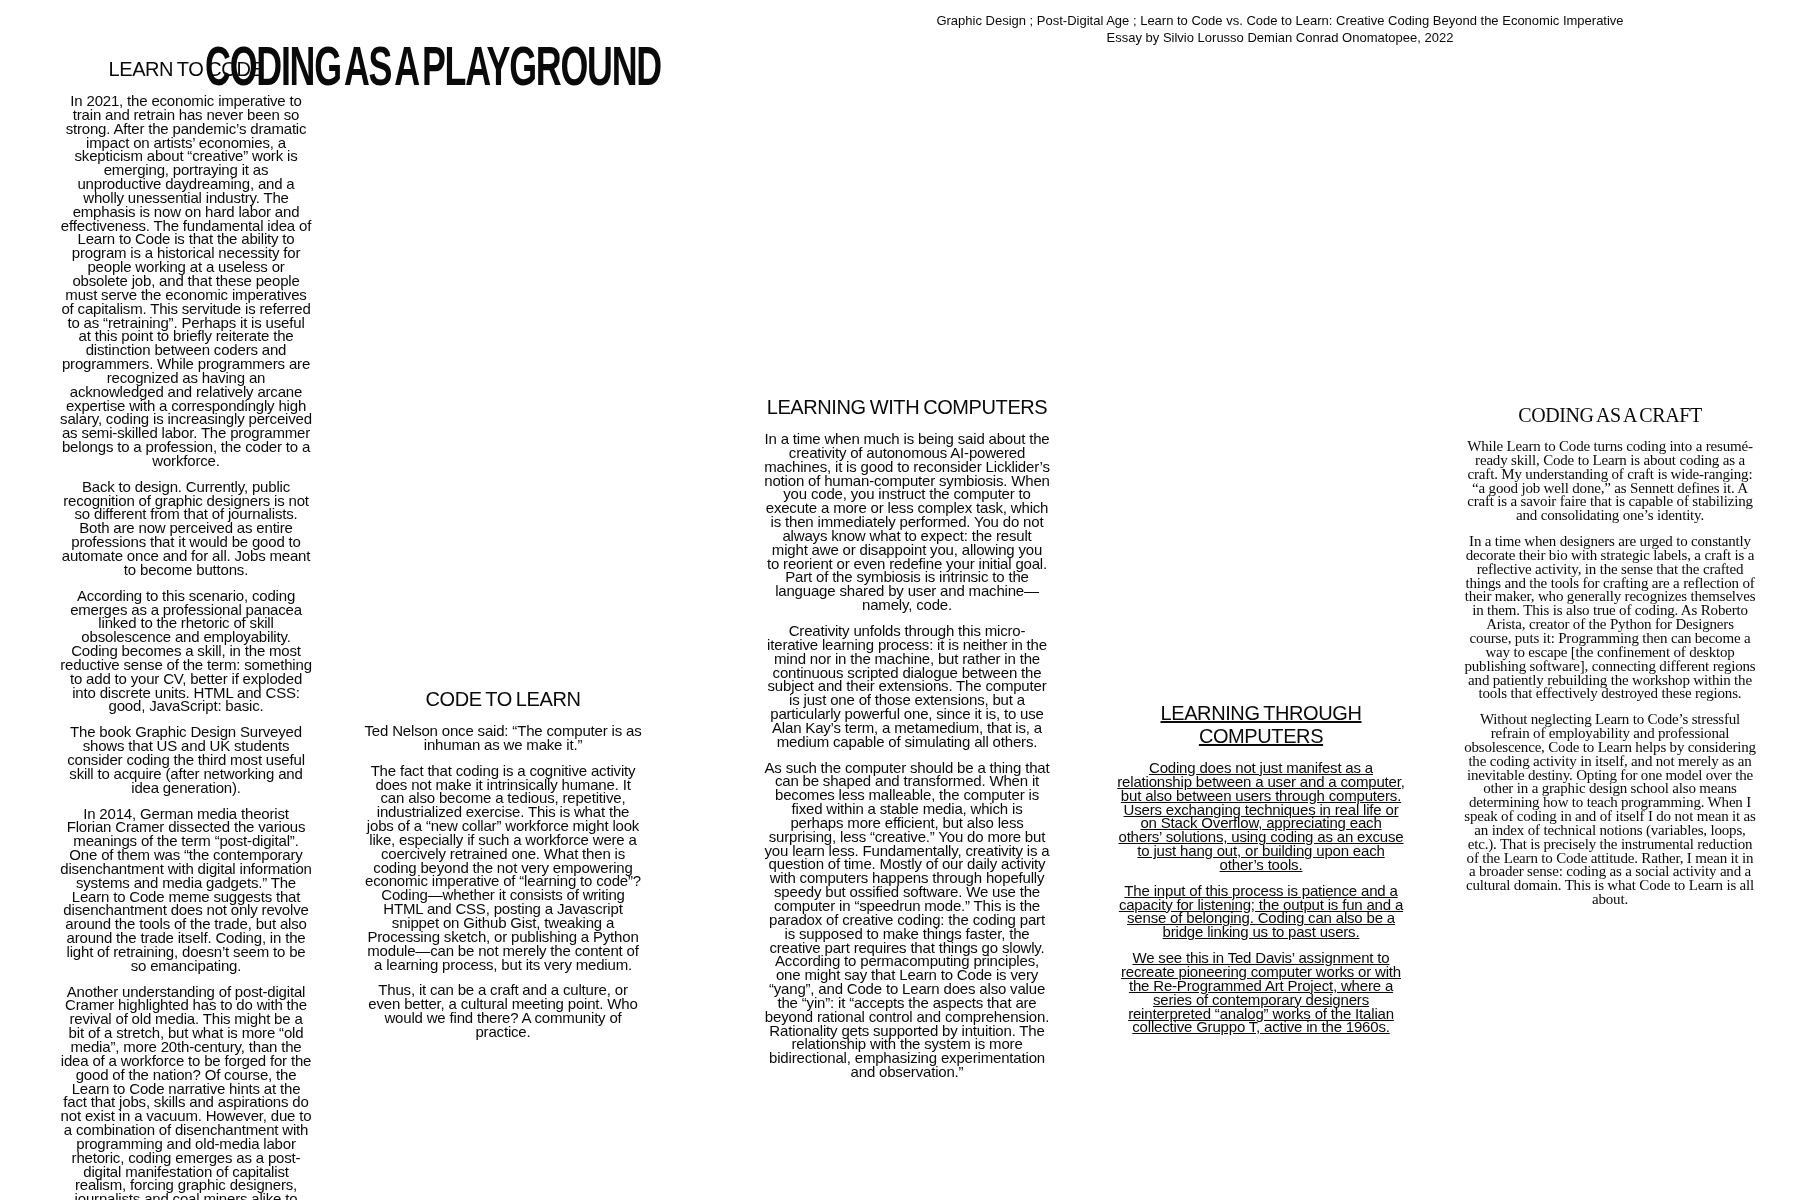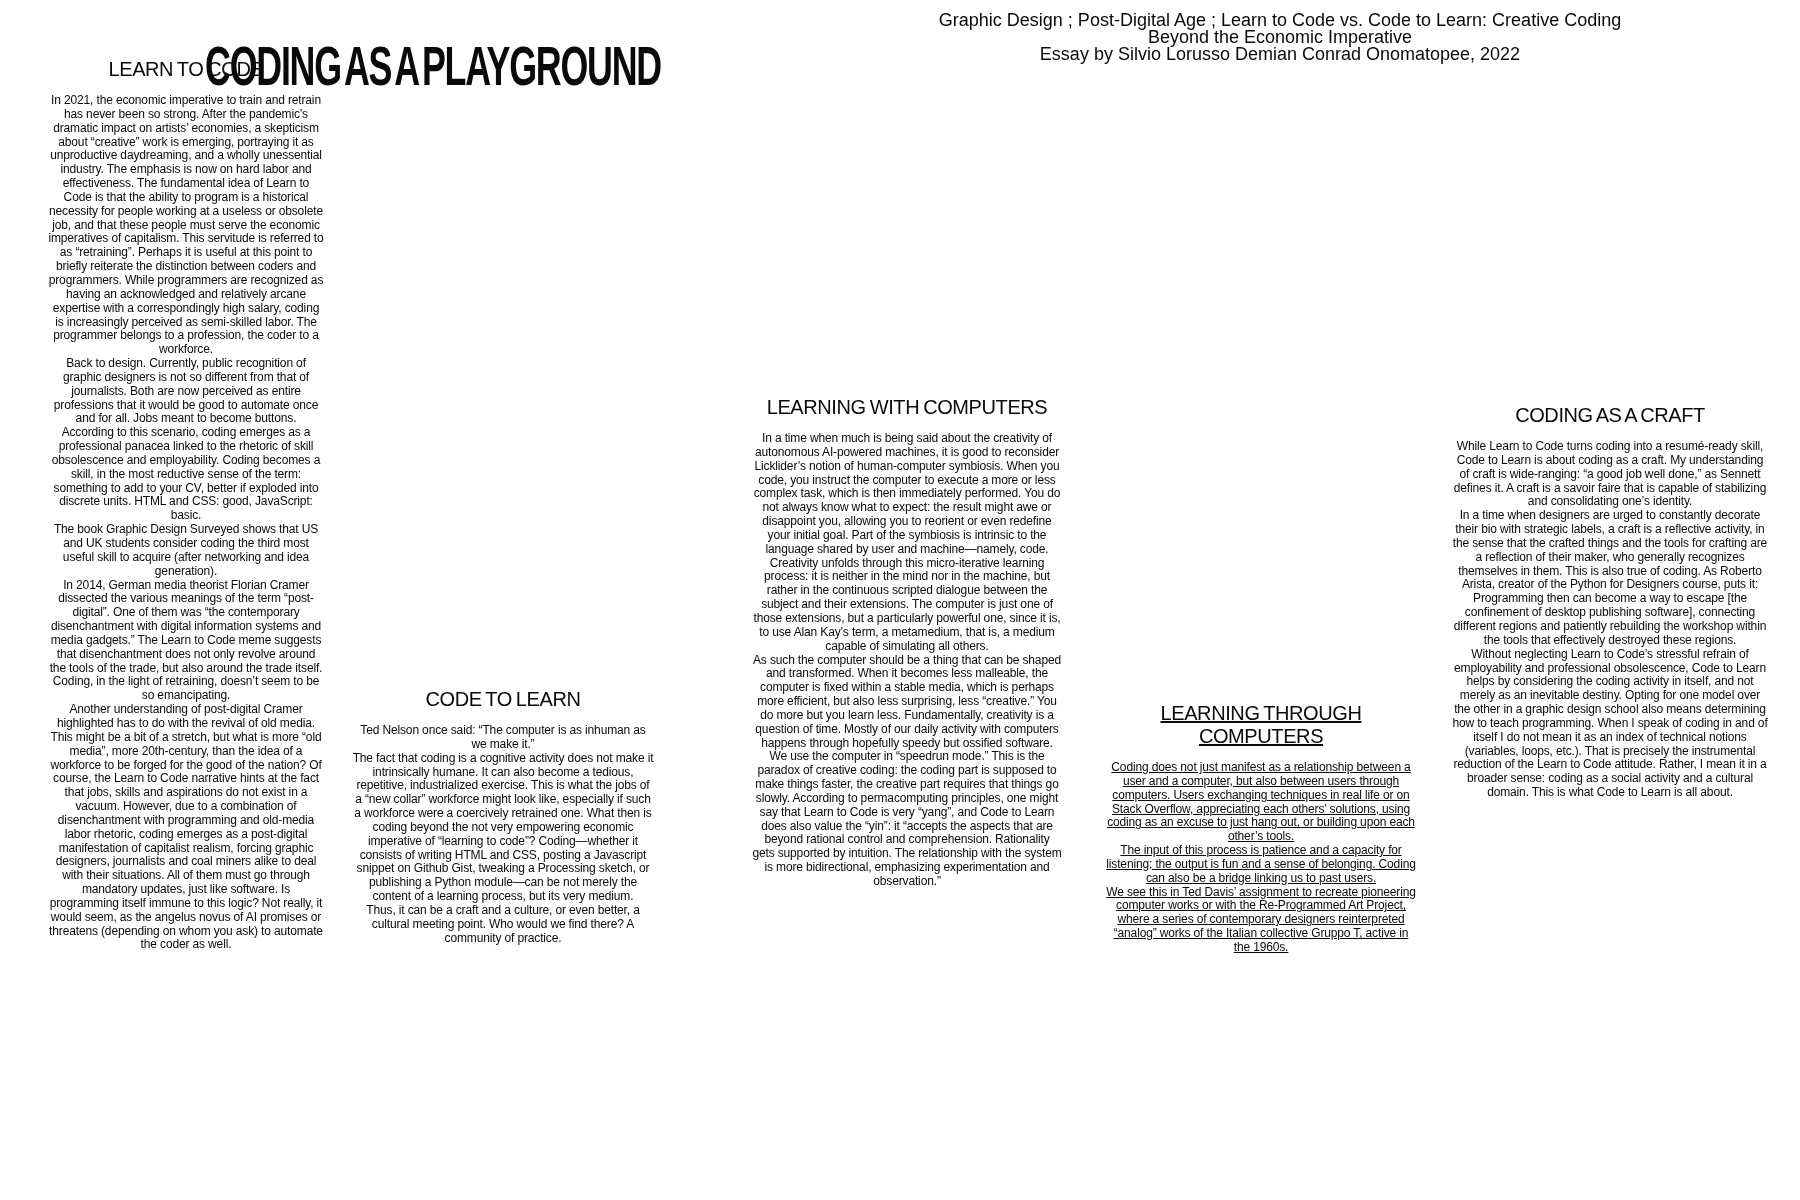--- a/index.html
+++ b/index.html
@@ -29,47 +29,47 @@
     transform-origin: left top;
     line-height: 1.0;
     color: #0a0a0a;
   }
   .masthead-meta {
     position: absolute;
     left: 930px;
     top: 12px;
     width: 700px;
     text-align: center;
-    font-size: 18px;
+    font-size: 13px;
     line-height: 17px;
     color: #0a0a0a;
   }
   .essay-column {
     position: absolute;
     text-align: center;
     color: #0a0a0a;
   }
   .essay-column h2 {
     margin: 0 0 13px 0;
     font-size: 20px;
     font-weight: 400;
     letter-spacing: -0.02em;
     word-spacing: -0.06em;
   }
   .essay-column p {
-    margin: 0;
-    font-size: 12px;
+    margin: 12px;
+    font-size: 15px;
     line-height: 13.85px;
     letter-spacing: -0.012em;
   }
   #col-1 { left: 48px;   top: 58px;  width: 276px; }
   #col-2 { left: 352px;  top: 688px; width: 302px; }
   #col-3 { left: 752px;  top: 396px; width: 310px; }
   #col-4 { left: 1105px; top: 702px; width: 312px; text-decoration: underline; }
-  #col-5 { left: 1452px; top: 404px; width: 316px; }
+  #col-5 { left: 1452px; top: 404px; width: 316px; font-family: Liberation Serif, serif; }
 </style>
 </head>
 <body>
 
 <div id="page">
 
   <h1 class="masthead-title">CODING AS A PLAYGROUND</h1>
 
   <div class="masthead-meta">
     <div>Graphic Design ; Post-Digital Age ; Learn to Code vs. Code to Learn: Creative Coding Beyond the Economic Imperative</div>

